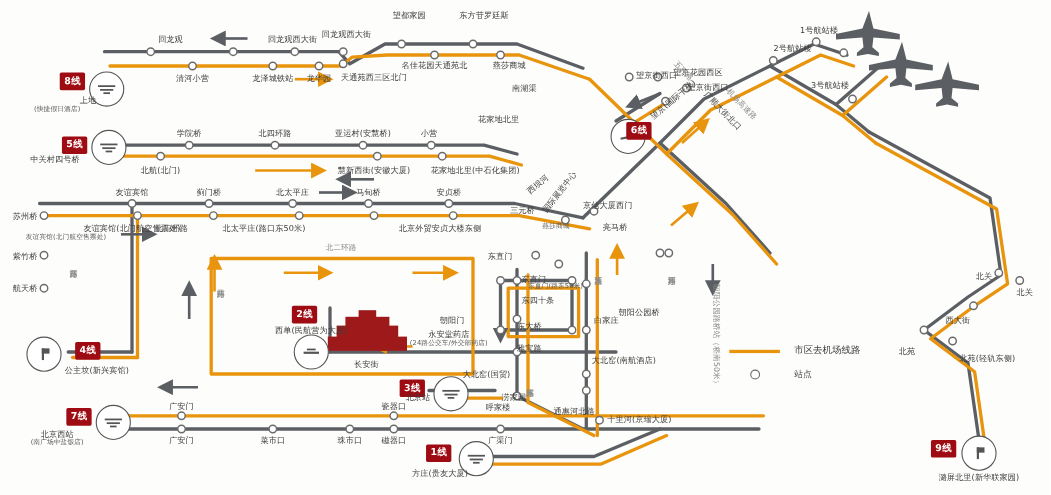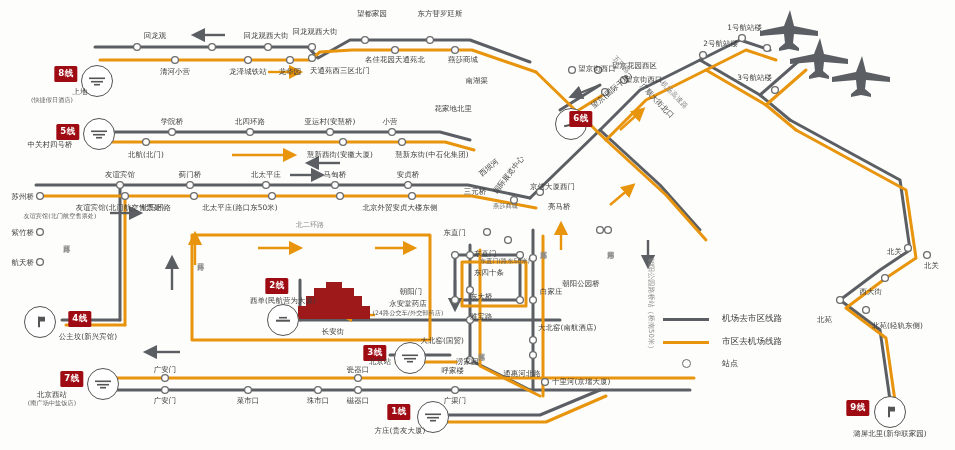--- a/index.html
+++ b/index.html
@@ -315,21 +315,21 @@
 
 <div class="lbl c" style="left:315px;top:28px;">回龙观西大街</div>
 <div class="lbl c two" style="left:340px;top:67px;">天通苑西三区北门</div>
 
 <div class="lbl c" style="left:172px;top:118px;">学院桥</div>
 <div class="lbl c" style="left:250px;top:118px;">北四环路</div>
 <div class="lbl c" style="left:330px;top:118px;">亚运村(安慧桥)</div>
 <div class="lbl c" style="left:390px;top:118px;">小营</div>
 <div class="lbl c" style="left:146px;top:151px;text-align:center;">北航(北门)</div>
 <div class="lbl c" style="left:340px;top:151px;">慧新西街(安徽大厦)</div>
-<div class="lbl c" style="left:432px;top:151px;">慧新东街(中石化集团)</div>
+<div class="lbl c" style="left:432px;top:151px;">花家地北里(中石化集团)</div>
 
 <div class="lbl c" style="left:120px;top:171px;">友谊宾馆</div>
 <div class="lbl c" style="left:190px;top:171px;">蓟门桥</div>
 <div class="lbl c" style="left:266px;top:171px;">北太平庄</div>
 <div class="lbl c" style="left:335px;top:171px;">马甸桥</div>
 <div class="lbl c" style="left:408px;top:171px;">安贞桥</div>
 <div class="lbl c" style="left:120px;top:204px;">友谊宾馆(北门航空售票处)</div>
 <div class="lbl c sm" style="left:60px;top:213px;">友谊宾馆(北门航空售票处)</div>
 <div class="lbl c" style="left:156px;top:204px;">北三环路</div>
 <div class="lbl c" style="left:240px;top:204px;">北太平庄(路口东50米)</div>
@@ -392,26 +392,20 @@
 <div class="lbl road" style="left:310px;top:222px;transform:translateX(-50%);">北二环路</div>
 <div class="lbl road vert" style="left:196px;top:258px;">西二环路</div>
 <div class="lbl road vert" style="left:62px;top:240px;">西三环路</div>
 <div class="lbl road vert" style="left:539px;top:246px;">东三环路</div>
 <div class="lbl road vert" style="left:606px;top:246px;">东四环路</div>
 <div class="lbl road vert" style="left:477px;top:348px;">东三环路</div>
 
 <div class="legend">
   <div class="row">
     <div style="width:52px;">
-          <div class="swatch"></div>
-        </div>
-    <div class="txt">机场去市区线路</div>
-  </div>
-  <div class="row">
-    <div style="width:52px;">
           <div class="swatch o"></div>
         </div>
     <div class="txt">市区去机场线路</div>
   </div>
   <div class="dotrow">
     <div style="width:52px;display:flex;">
           <div class="opendot"></div>
         </div>
     <div class="txt" style="margin-left:7px;font-size:8px;">站点</div>
   </div>

